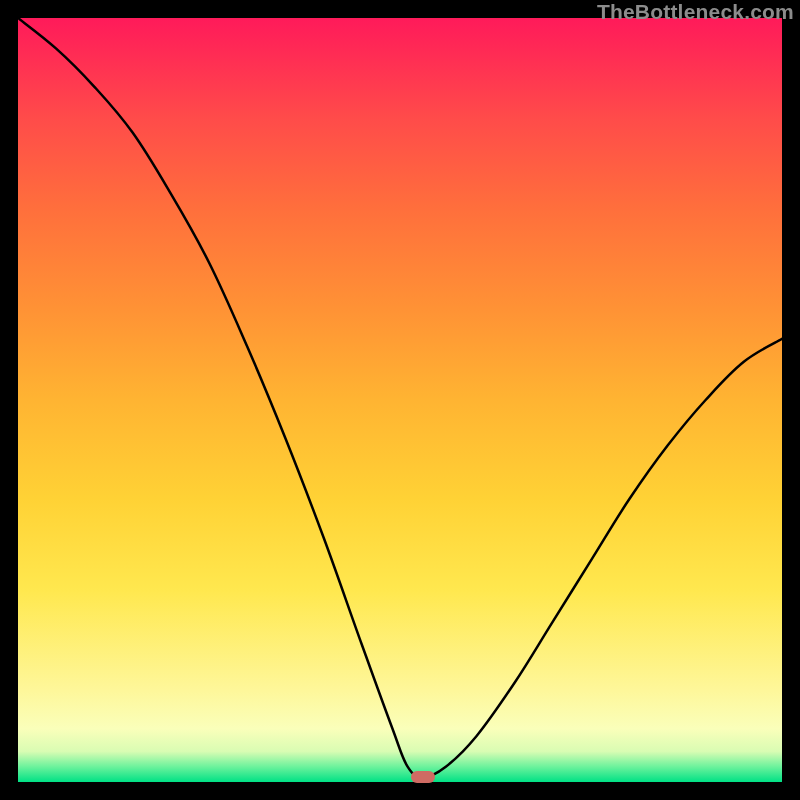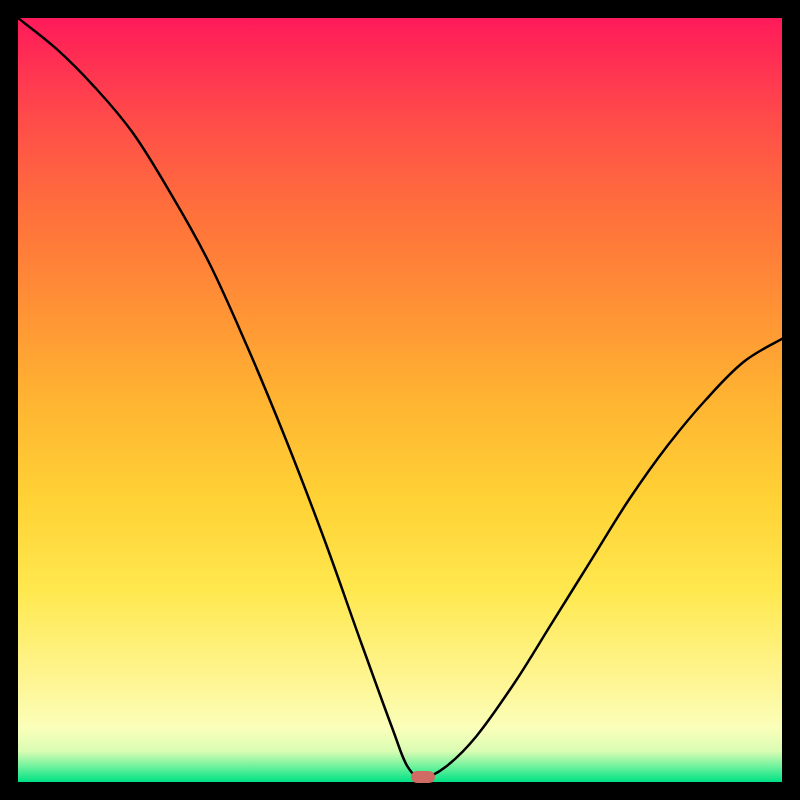--- a/index.html
+++ b/index.html
@@ -68,13 +68,14 @@
 
   <div class="plot">
 
     <svg class="curve" viewBox="0 0 764 764" preserveAspectRatio="none">
       <path id="curve-path" fill="none" stroke="#000000" stroke-width="2.5" stroke-linecap="round" stroke-linejoin="round" d="M 0.0 0.0 C 6.9 5.5, 24.4 18.2, 38.2 30.6 C 52.0 42.9, 62.6 53.6, 76.4 68.8 C 90.2 83.9, 100.8 95.3, 114.6 114.6 C 128.4 133.9, 139.0 152.3, 152.8 175.7 C 166.6 199.1, 177.2 217.0, 191.0 244.5 C 204.8 272.0, 215.4 296.9, 229.2 328.5 C 243.0 360.1, 253.6 385.8, 267.4 420.2 C 281.2 454.6, 291.8 482.4, 305.6 519.5 C 319.4 556.7, 331.4 592.1, 343.8 626.5 C 356.2 660.9, 366.1 688.5, 374.4 710.5 C 382.6 732.5, 384.1 739.9, 389.6 748.7 C 395.1 757.5, 398.0 759.4, 404.9 759.4 C 411.8 759.4, 418.2 756.1, 427.8 748.7 C 437.5 741.3, 446.0 733.3, 458.4 718.2 C 470.8 703.0, 482.8 685.3, 496.6 664.7 C 510.4 644.1, 521.0 625.6, 534.8 603.6 C 548.6 581.6, 559.2 564.4, 573.0 542.4 C 586.8 520.4, 597.4 501.9, 611.2 481.3 C 625.0 460.7, 635.6 445.7, 649.4 427.8 C 663.2 410.0, 673.8 397.1, 687.6 382.0 C 701.4 366.9, 712.0 354.8, 725.8 343.8 C 739.6 332.8, 757.1 325.0, 764.0 320.9"></path>
     </svg>
 
     <div id="marker" class="marker" style="left: 404.92px; top: 759.416px; background: rgb(207, 107, 99);"></div>
   </div>
 
+  <div class="watermark">TheBottleneck.com</div>
 </div>
 
 </body></html>

